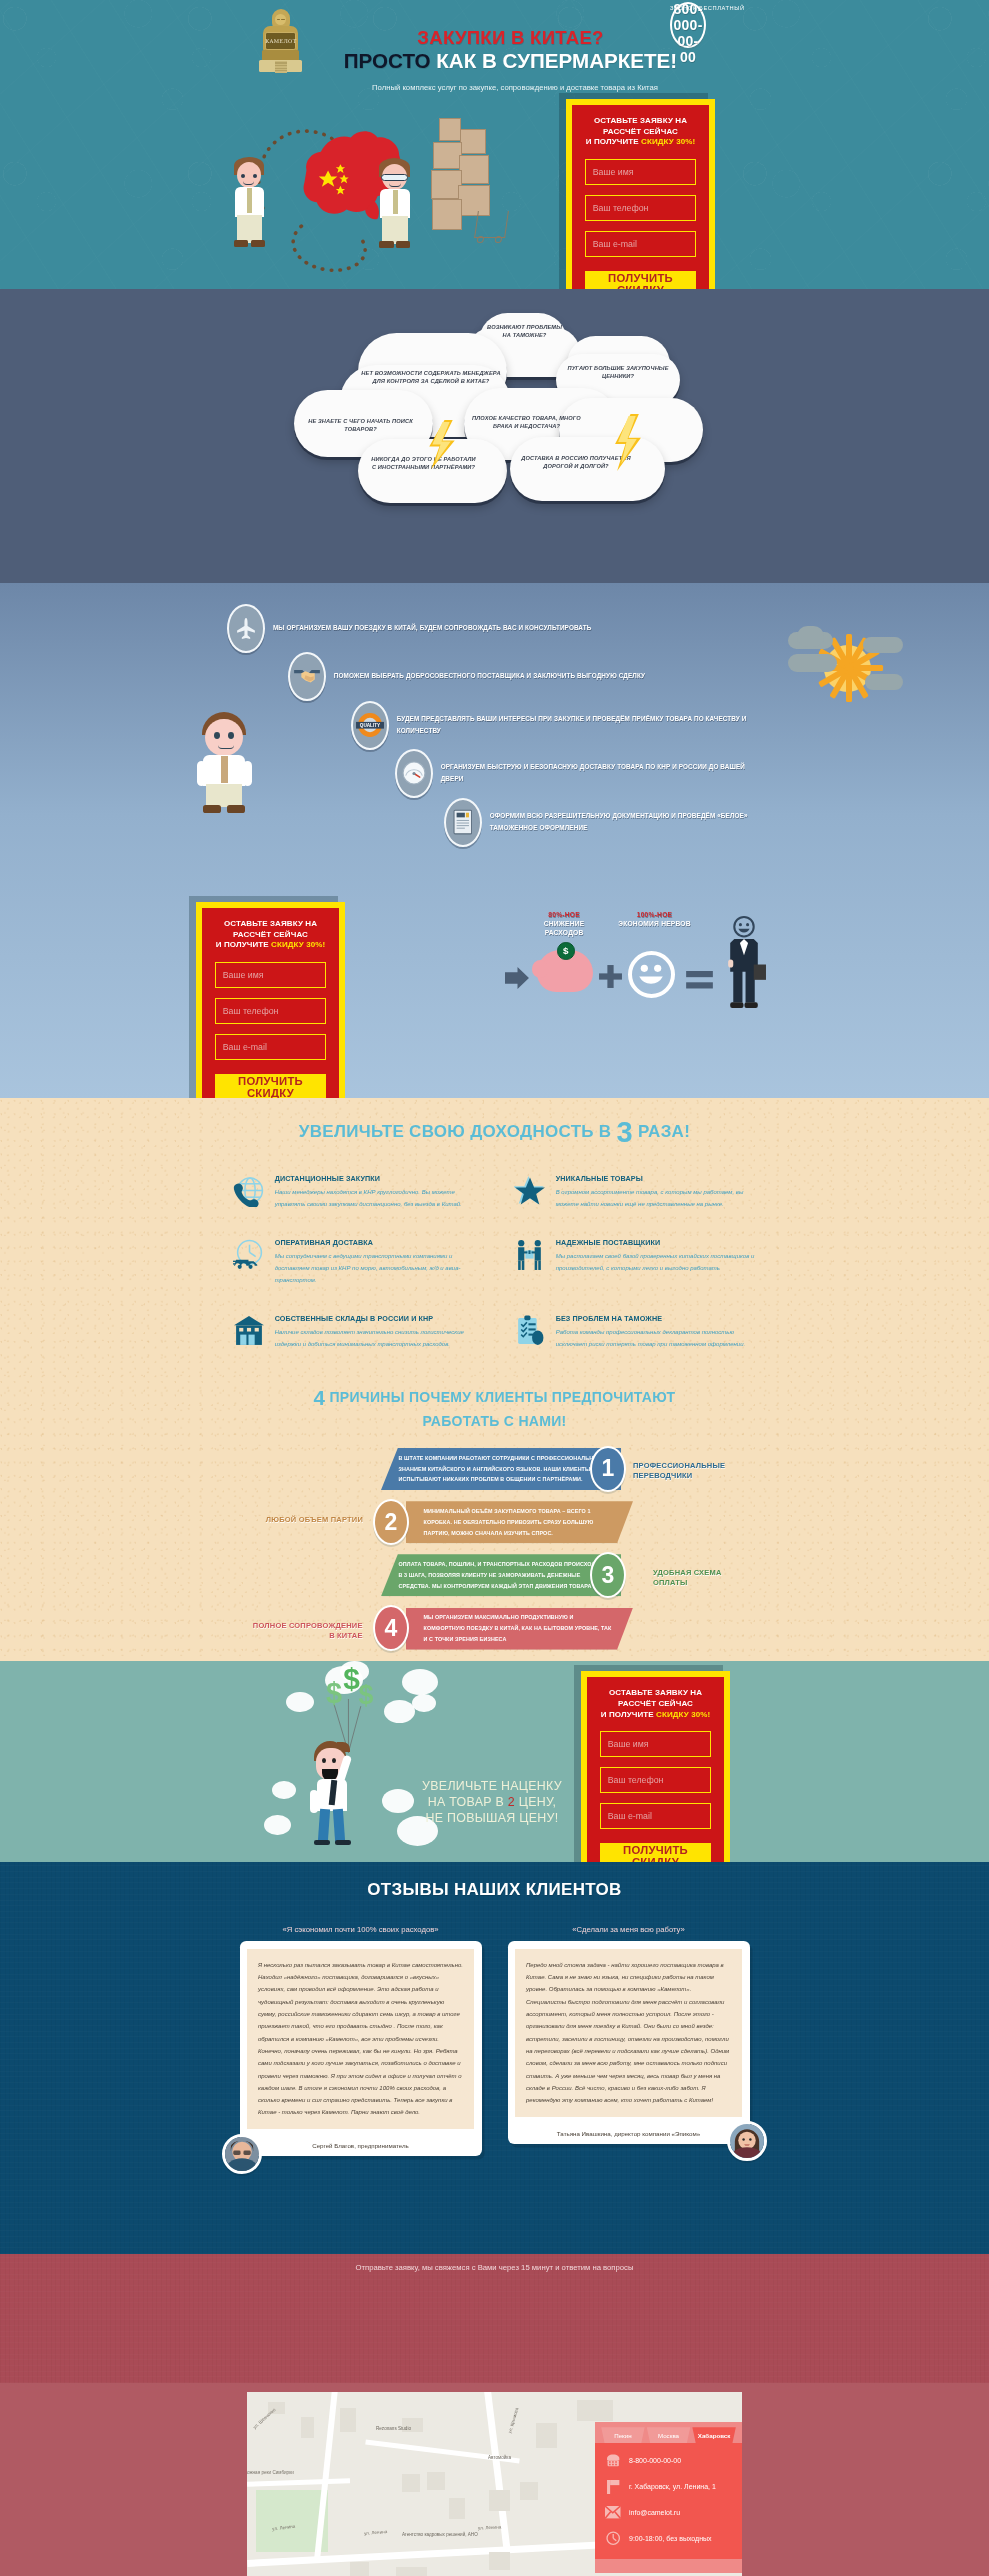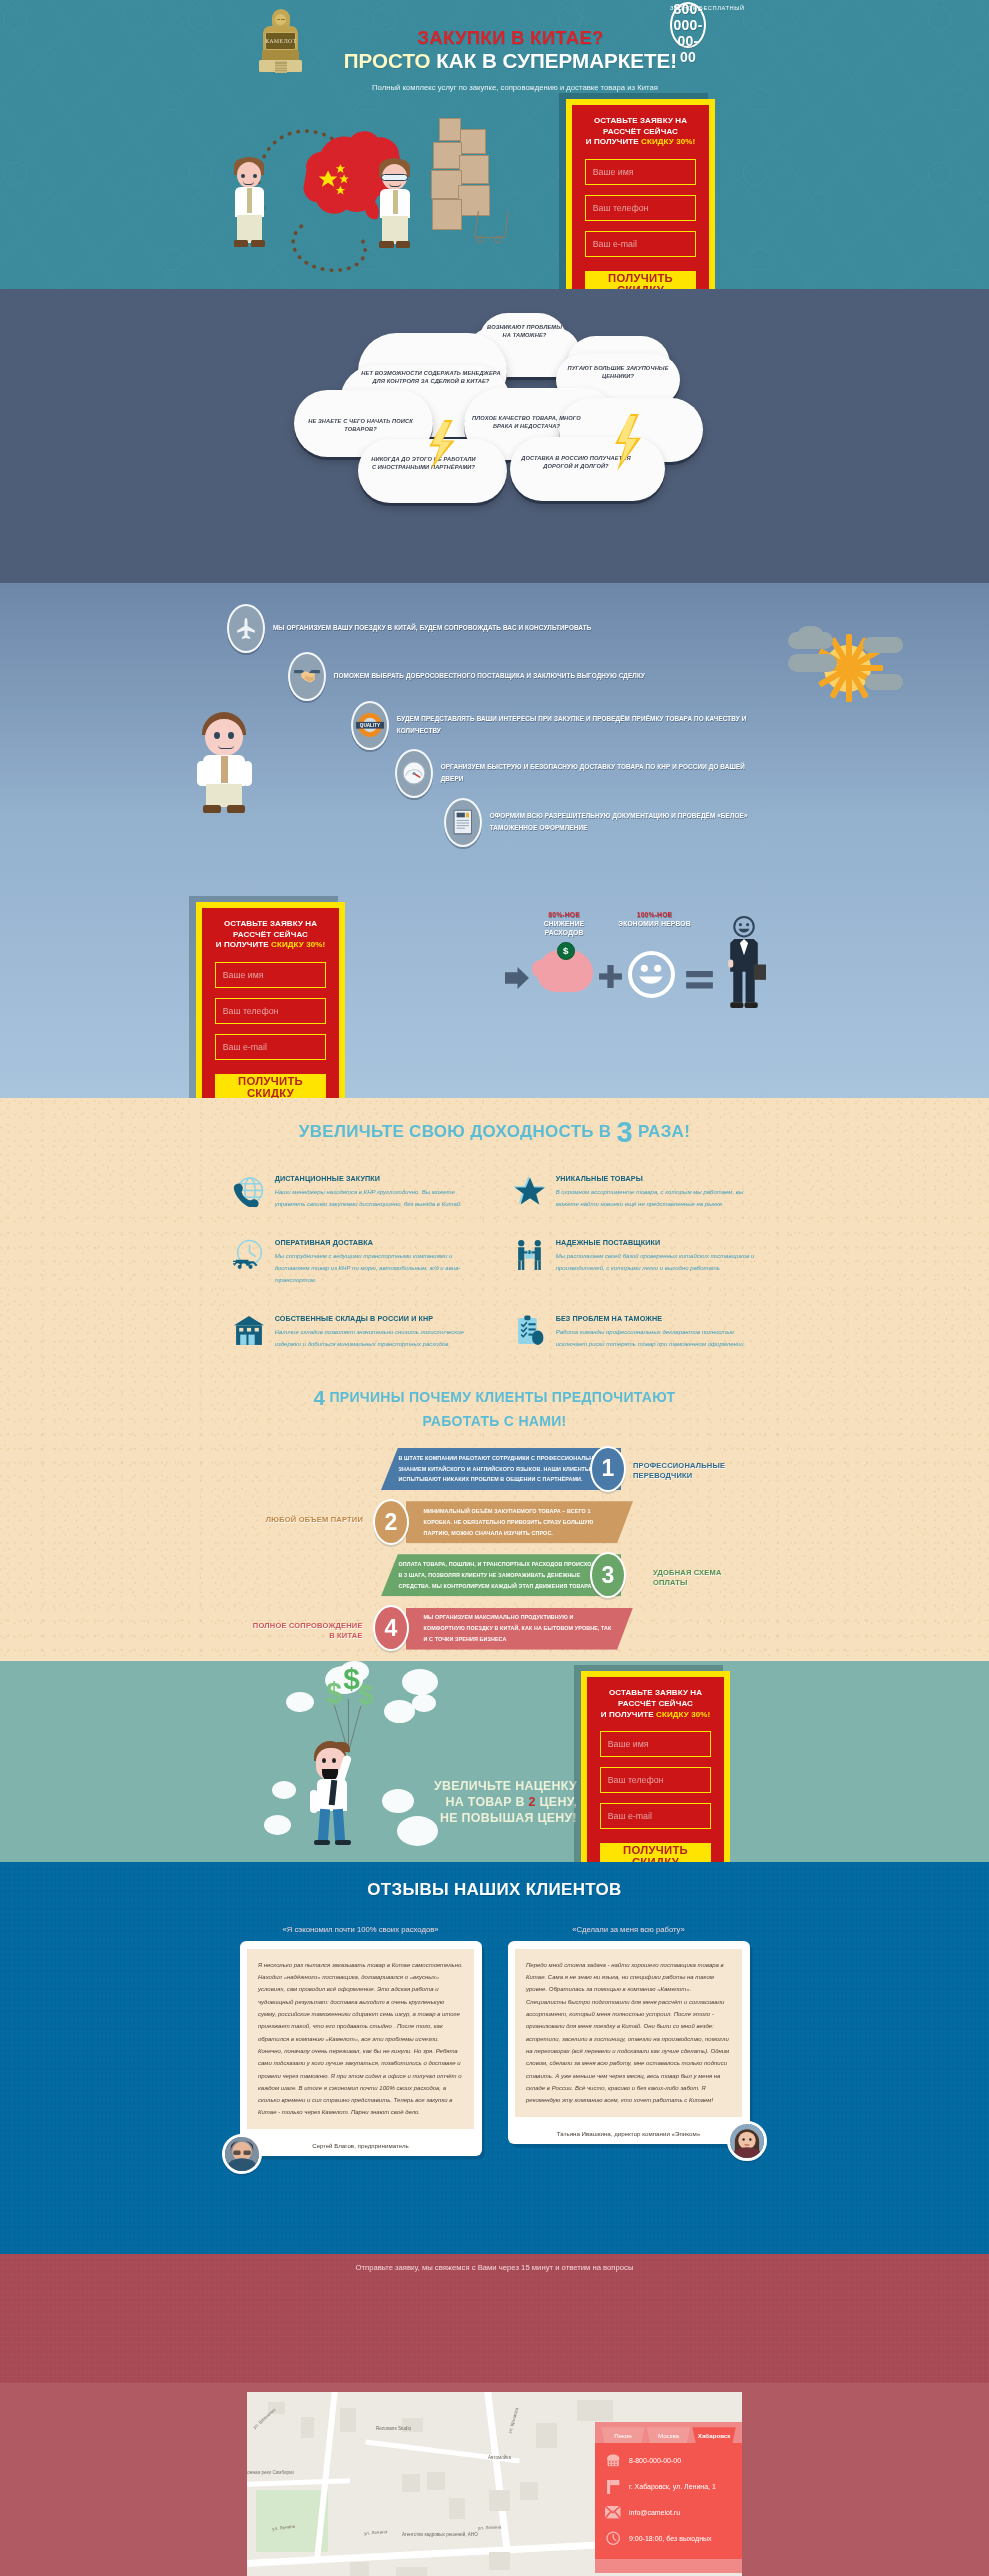--- a/index.html
+++ b/index.html
@@ -44,21 +44,21 @@
   .idol .eye.l{left:1.5px}.idol .eye.r{right:1.5px}
   .idol .body{position:absolute;left:9.3px;top:17px;width:35px;height:25px;border-radius:7.2px 7.2px 2.1px 2.1px;background:#bfa24f;}
   .idol .plaque{position:absolute;left:11.3px;top:23px;width:31px;height:17.5px;background:#6e5b22;border:1.5px solid #c9ae63;border-radius:2.1px;display:flex;align-items:center;justify-content:center;}
   .idol .plaque span{font-family:"DejaVu Serif",serif;font-size:5.2px;color:#f2ead2;letter-spacing:0.3px;}
   .idol .base1{position:absolute;left:8.2px;top:41px;width:37px;height:10.3px;background:#a98d3f;border-radius:1.5px;}
   .idol .base2{position:absolute;left:5.2px;top:51px;width:43px;height:11.3px;background:#d9c98f;border-radius:1.5px;}
   .idol .steps{position:absolute;left:20.6px;top:52px;width:12.4px;height:11.3px;background:repeating-linear-gradient(#c9b77a 0 1.5px,#b3a165 1.5px 2.6px);}
   .hero-h1{position:absolute;left:330px;top:27px;width:361px;text-align:center;}
   .hero-h1 .l1{font-size:18.5px;font-weight:bold;letter-spacing:0.3px;color:#d8232a;line-height:1.15;text-shadow:0.5px 0.5px 0 rgba(0,0,0,.13);}
   .hero-h1 .l2{font-size:20.6px;font-weight:bold;line-height:1.15;margin-top:1px;text-shadow:0.5px 0.5px 0 rgba(0,0,0,.13);}
-  .hero-h1 .l2 .red{color:#fef9c3;}
+  .hero-h1 .l2 .red{color:#0f172a;}
   .hero-h1 .l2 .white{color:#fff;}
   .hero-sub{position:absolute;left:340px;top:81px;width:350px;text-align:center;color:#eaf4f6;font-size:7.7px;line-height:1.7;}
   .hero-art{position:absolute;left:206px;top:100px;width:330px;height:175px;}
   .dots-path{position:absolute;left:0;top:0;width:268px;height:175px;}
   .china{position:absolute;left:90px;top:23px;width:111px;height:103px;}
   .person{position:absolute;}
   .person .hair{position:absolute;border-radius:50% 50% 0 0;background:#8a5a35;}
   .person .head{position:absolute;background:#f6c7bb;border-radius:50%;}
   .person .shirt{position:absolute;background:#fff;}
   .person .tie{position:absolute;background:#c8c08c;}
@@ -159,26 +159,26 @@
     position:absolute;top:-2.1px;width:36px;height:46px;border-radius:18px/23px;
     border:2.6px solid #fff;display:flex;align-items:center;justify-content:center;
     color:#fff;font-size:23px;font-weight:bold;box-shadow:0 2.1px 0 rgba(90,110,110,.22);
   }
   .rlabel{position:absolute;top:13.4px;font-size:7.5px;font-weight:bold;line-height:1.35;letter-spacing:0.2px;text-shadow:0.5px 0.5px 0 rgba(255,255,255,.85);}
 
   
   .balloonband{position:relative;width:989px;height:201px;background:#7fb3ac;overflow:hidden;}
   .bcloud{position:absolute;background:#fff;border-radius:50%;opacity:.95;}
   .bman{position:absolute;left:309px;top:80px;width:62px;height:108px;}
-  .bslogan{position:absolute;left:407px;top:117px;width:170px;text-align:right;color:#eef0d8;font-size:12.4px;font-weight:bold;line-height:1.3;letter-spacing:0.3px;}
+  .bslogan{position:absolute;left:407px;top:117px;width:170px;text-align:center;color:#eef0d8;font-size:12.4px;font-weight:normal;line-height:1.3;letter-spacing:0.3px;}
   .bslogan .two{color:#c02a2a;}
   .band-form{position:absolute;left:581px;top:10.3px;width:149px;}
 
   
-  .reviews{position:relative;width:989px;height:392px;background:#0369a1;overflow:hidden;}
+  .reviews{position:relative;width:989px;height:392px;background:#0c4a6e;overflow:hidden;}
   .redpat{position:absolute;inset:0;opacity:.5;
     background-image:
       repeating-linear-gradient(90deg, rgba(0,0,0,.05) 0 1px, transparent 1px 4.6px),
       repeating-linear-gradient(0deg, rgba(255,255,255,.035) 0 1px, transparent 1px 5.7px);}
   .reviews .sec-title{position:relative;color:#fff;padding-top:18.5px;font-size:17px;text-shadow:0.5px 1px 0 rgba(0,0,0,.15);}
   .rgrid{position:relative;width:510px;margin:25px auto 0;display:grid;grid-template-columns:1fr 1fr;gap:26px;}
   .rquote{text-align:center;color:#f4d5d8;font-size:7.7px;margin-bottom:7.2px;}
   .rcard{position:relative;background:#fff;border-radius:6.2px;padding:7.2px 7.2px 27px;box-shadow:2.6px 3.6px 0 rgba(0,0,0,.12);}
   .rbody{background:#f6e7d2;padding:10.3px 11.3px;color:#4a4036;font-size:6px;font-style:italic;line-height:2.05;}
   .rname{position:absolute;left:0;right:0;bottom:7.2px;text-align:center;color:#4a4036;font-size:6.2px;}

